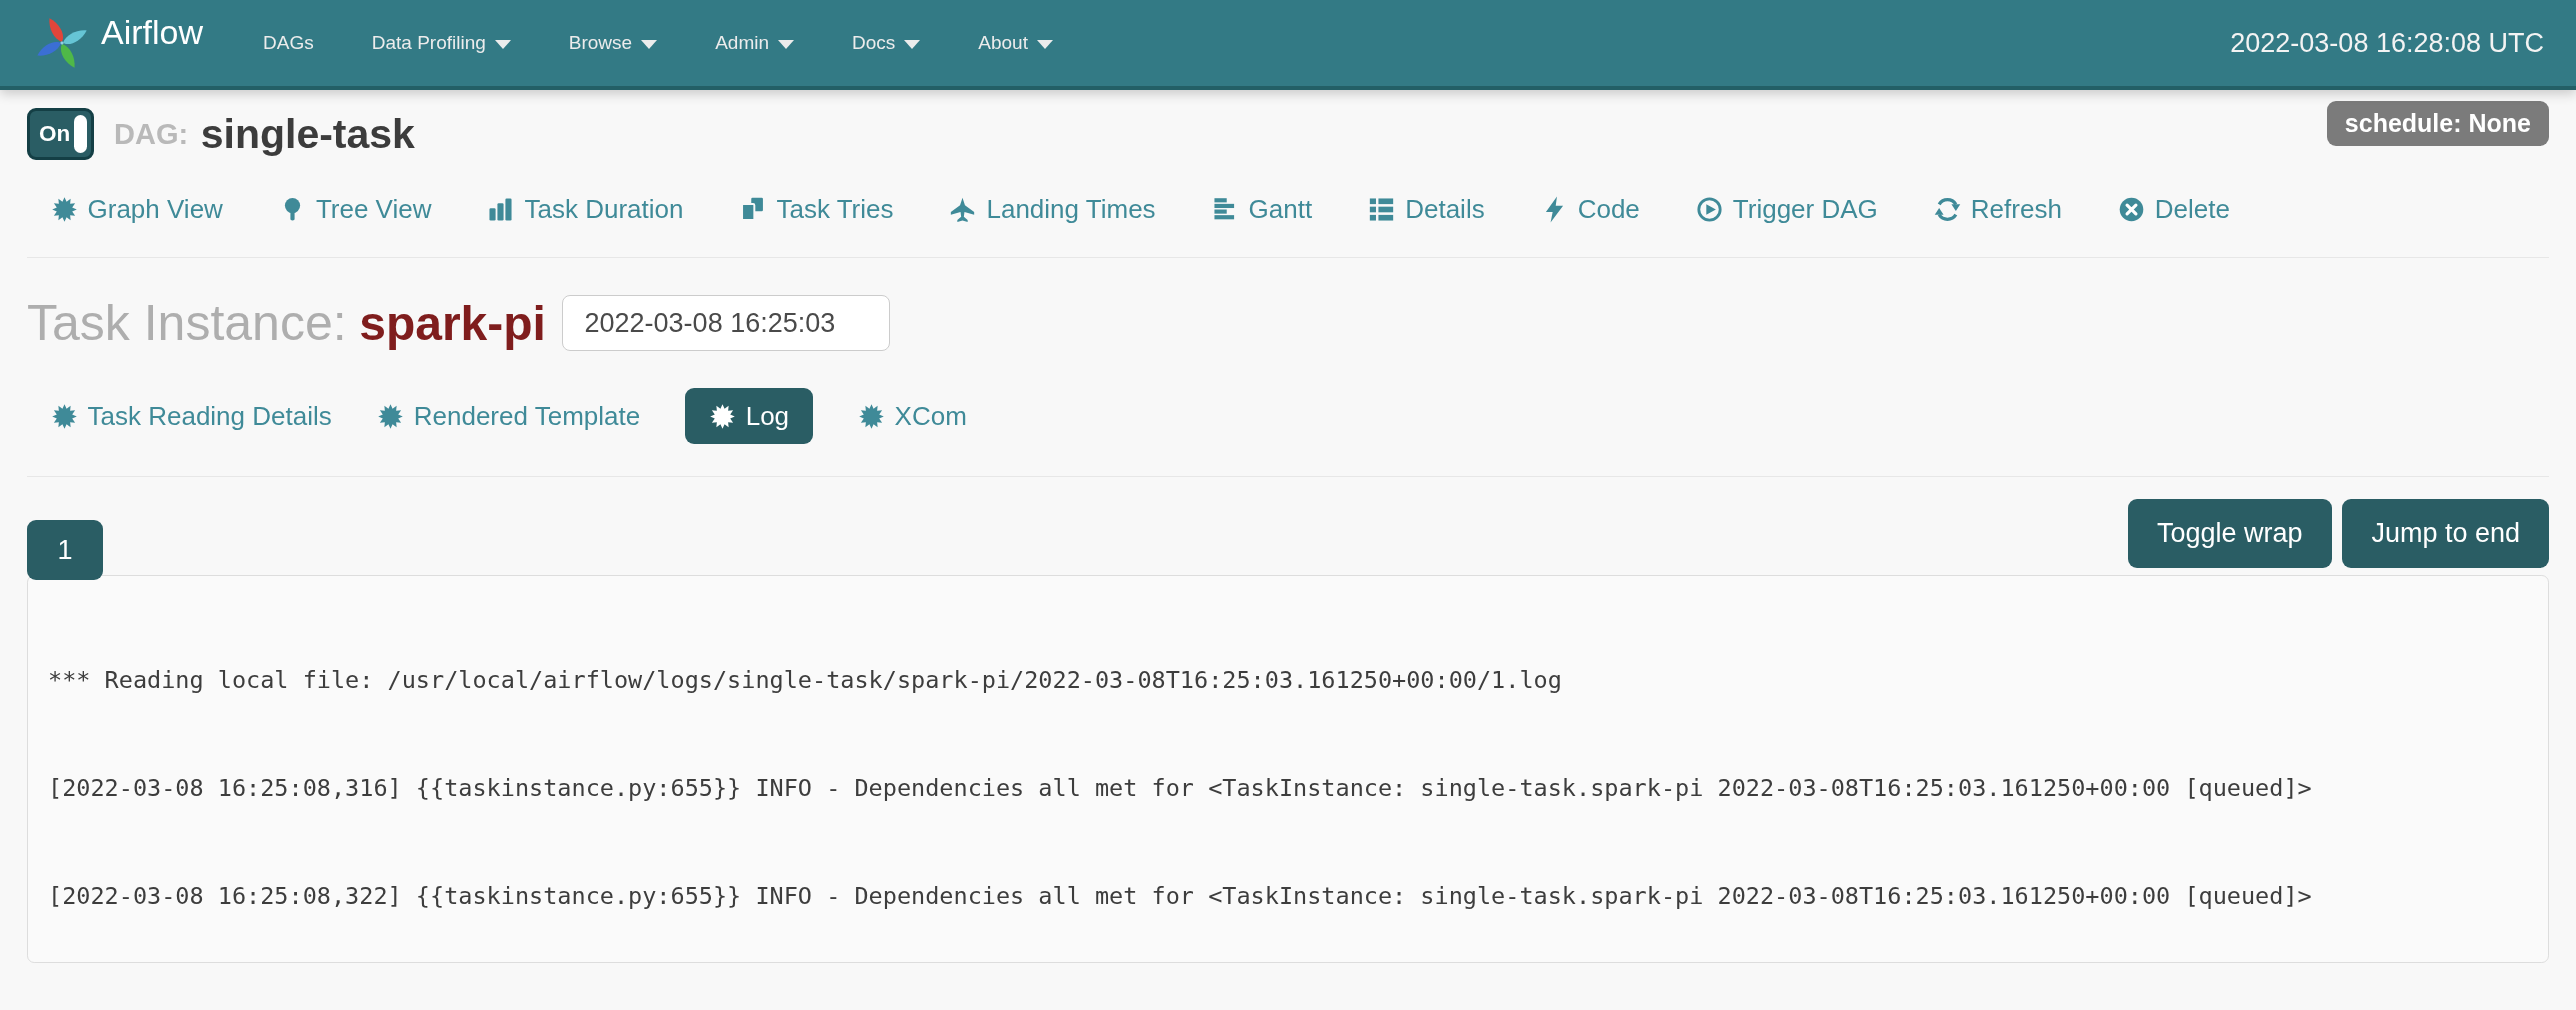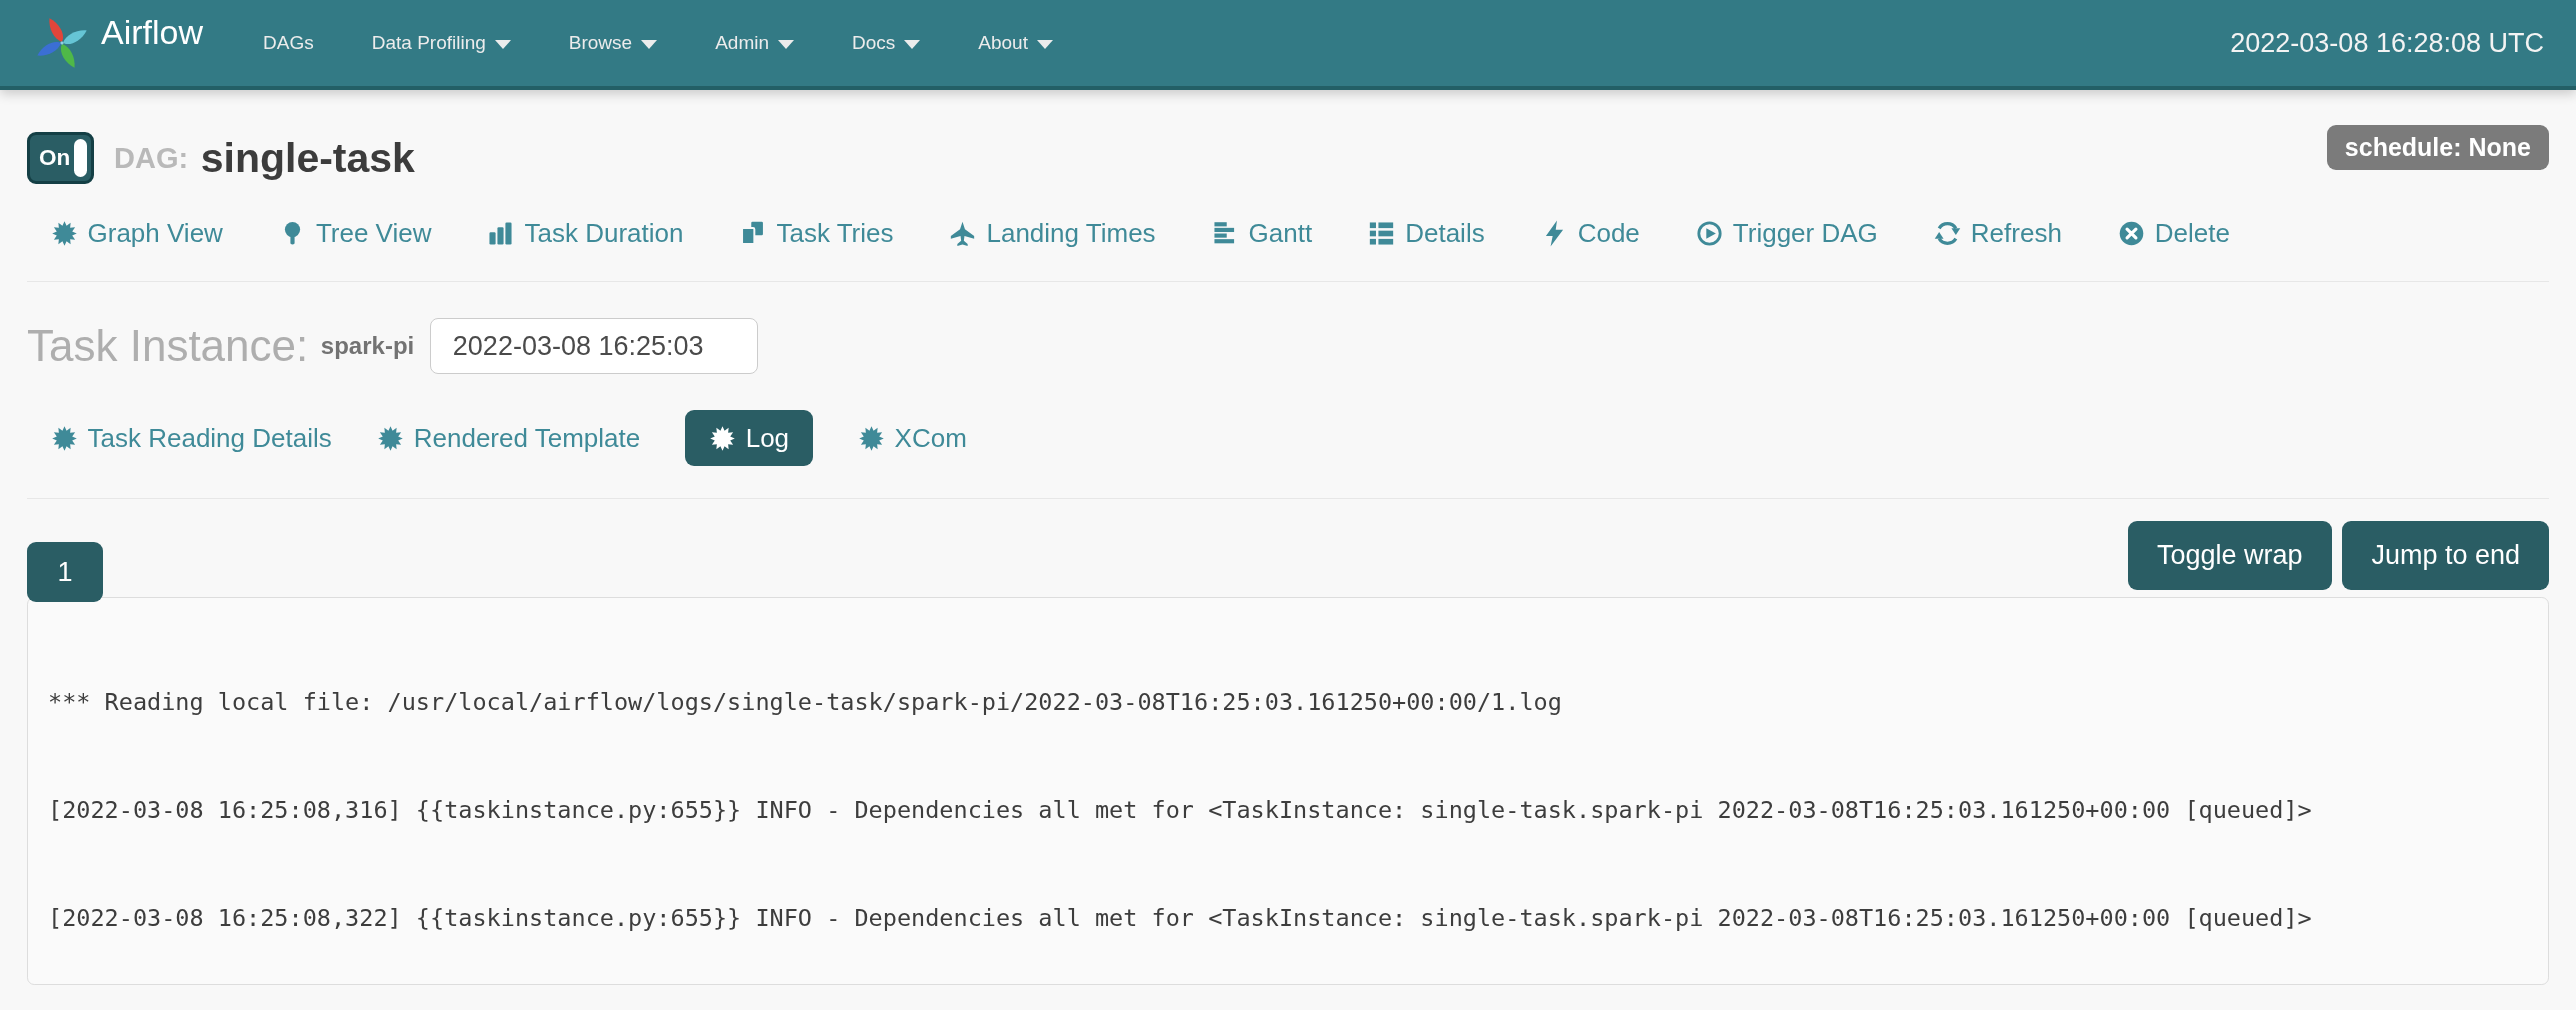--- a/index.html
+++ b/index.html
@@ -28,21 +28,21 @@
   .caret {
     width: 0; height: 0; margin-left: 9px; margin-top: 3.6px;
     border-left: 8px solid transparent; border-right: 8px solid transparent;
     border-top: 9px solid #ececec;
   }
   .clock { margin-left: auto; color: #f3f3f3; font-size: 27px; }
 
   
   .content { padding: 0 27px; }
 
-  .dag-row { display: flex; align-items: center; margin-top: 42px; }
+  .dag-row { display: flex; align-items: center; margin-top: 18px; }
   .toggle {
     width: 67px; height: 52px;
     background: #2a5d64;
     border: 3.6px solid #143f45; border-radius: 9px;
     display: flex; align-items: center;
     padding: 0 3.6px 0 9px;
     cursor: pointer;
   }
   .toggle-label { color: #fff; font-size: 22.5px; font-weight: bold; }
   .toggle-knob { margin-left: auto; width: 13.5px; height: 38px; background: #fff; border-radius: 7.2px; }
@@ -60,22 +60,22 @@
     color: #3f8a98; font-size: 26px; text-decoration: none;
     display: flex; align-items: center; gap: 10px; cursor: pointer;
   }
   .icon { width: 27px; height: 27px; flex: 0 0 auto; }
   .icon * { fill: currentColor; }
   .icon .stroke { fill: none; stroke: currentColor; }
 
   hr.divider { border: none; border-top: 1.8px solid #e7e7e7; margin: 32px 0 0 0; }
 
   .ti-row { display: flex; align-items: center; margin-top: 36px; }
-  .ti-label { font-size: 44px; color: #aeaeae; }
-  .ti-name { font-size: 24px; font-weight: bold; color: #737373; margin-left: 12.6px; }
+  .ti-label { font-size: 50px; color: #aeaeae; }
+  .ti-name { font-size: 48px; font-weight: bold; color: #7f1d1d; margin-left: 12.6px; }
   .date-input {
     margin-left: 16px; width: 328px; height: 56px;
     border: 1.8px solid #cccccc; border-radius: 8px;
     background: #fff; color: #4a4a4a;
     font-size: 27px; font-family: "Liberation Sans", sans-serif;
     padding: 0 21.6px; outline: none;
   }
 
   .ti-nav { display: flex; align-items: center; gap: 45px; margin-top: 36px; padding-left: 23.5px; }
   .ti-nav .active-btn {

